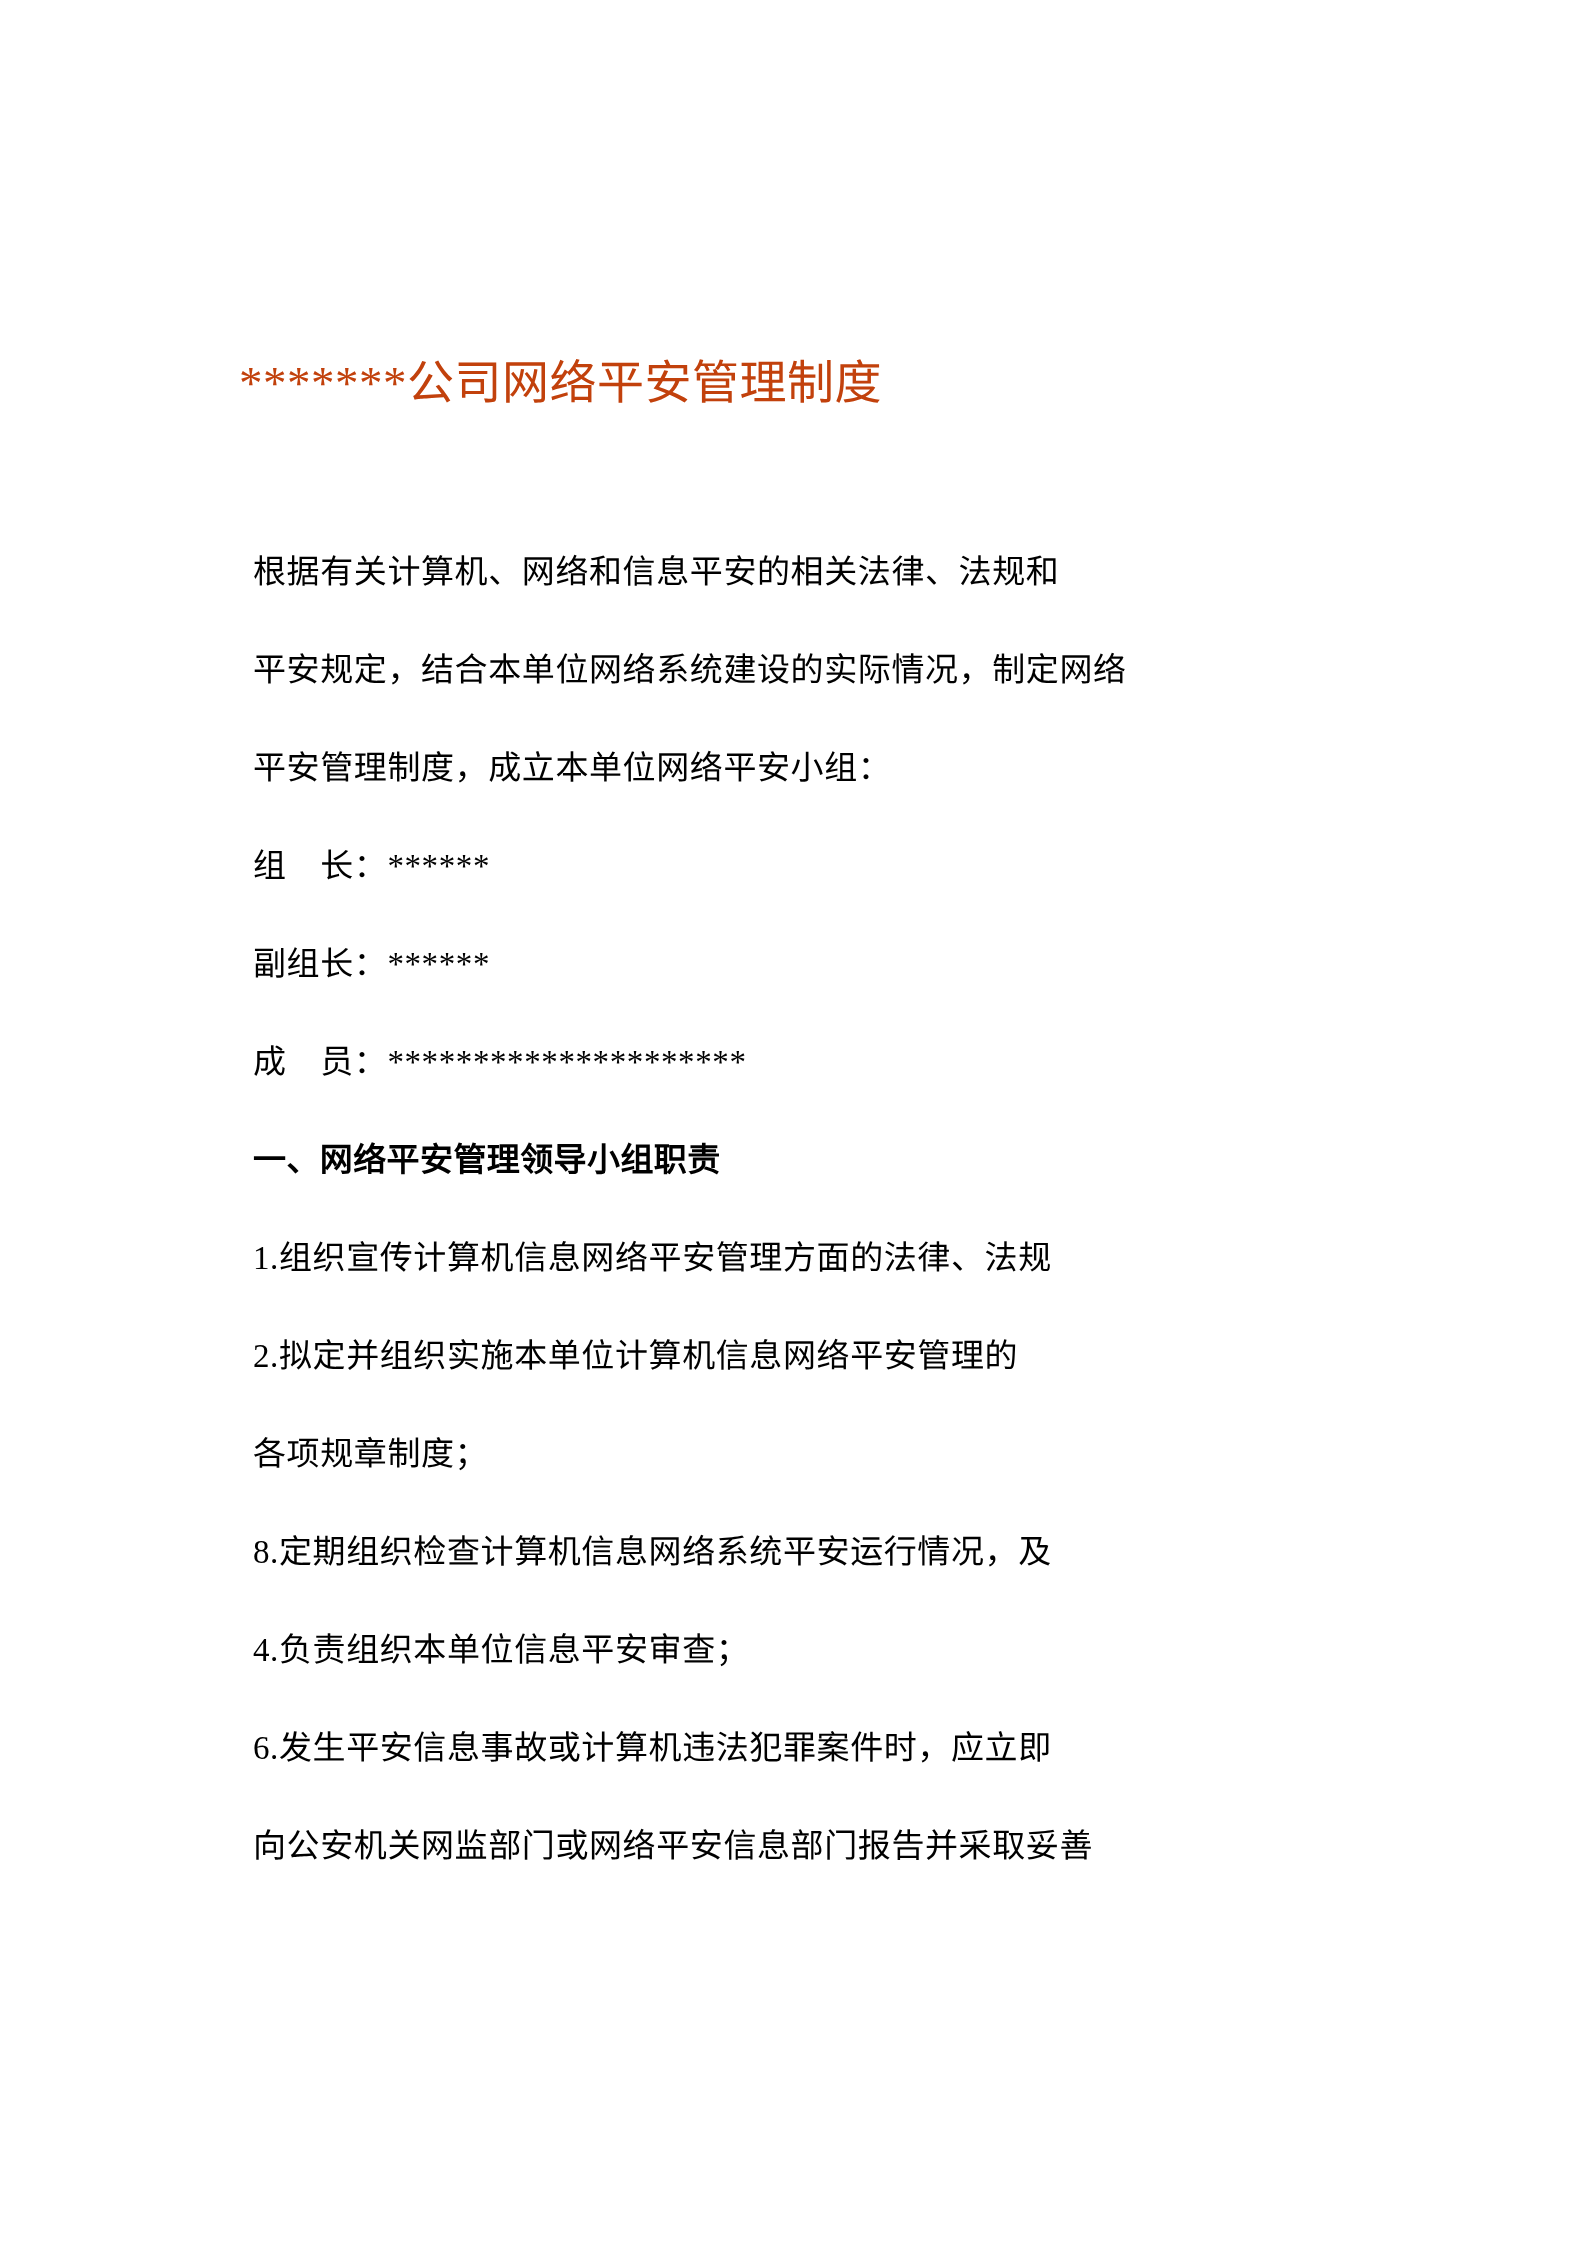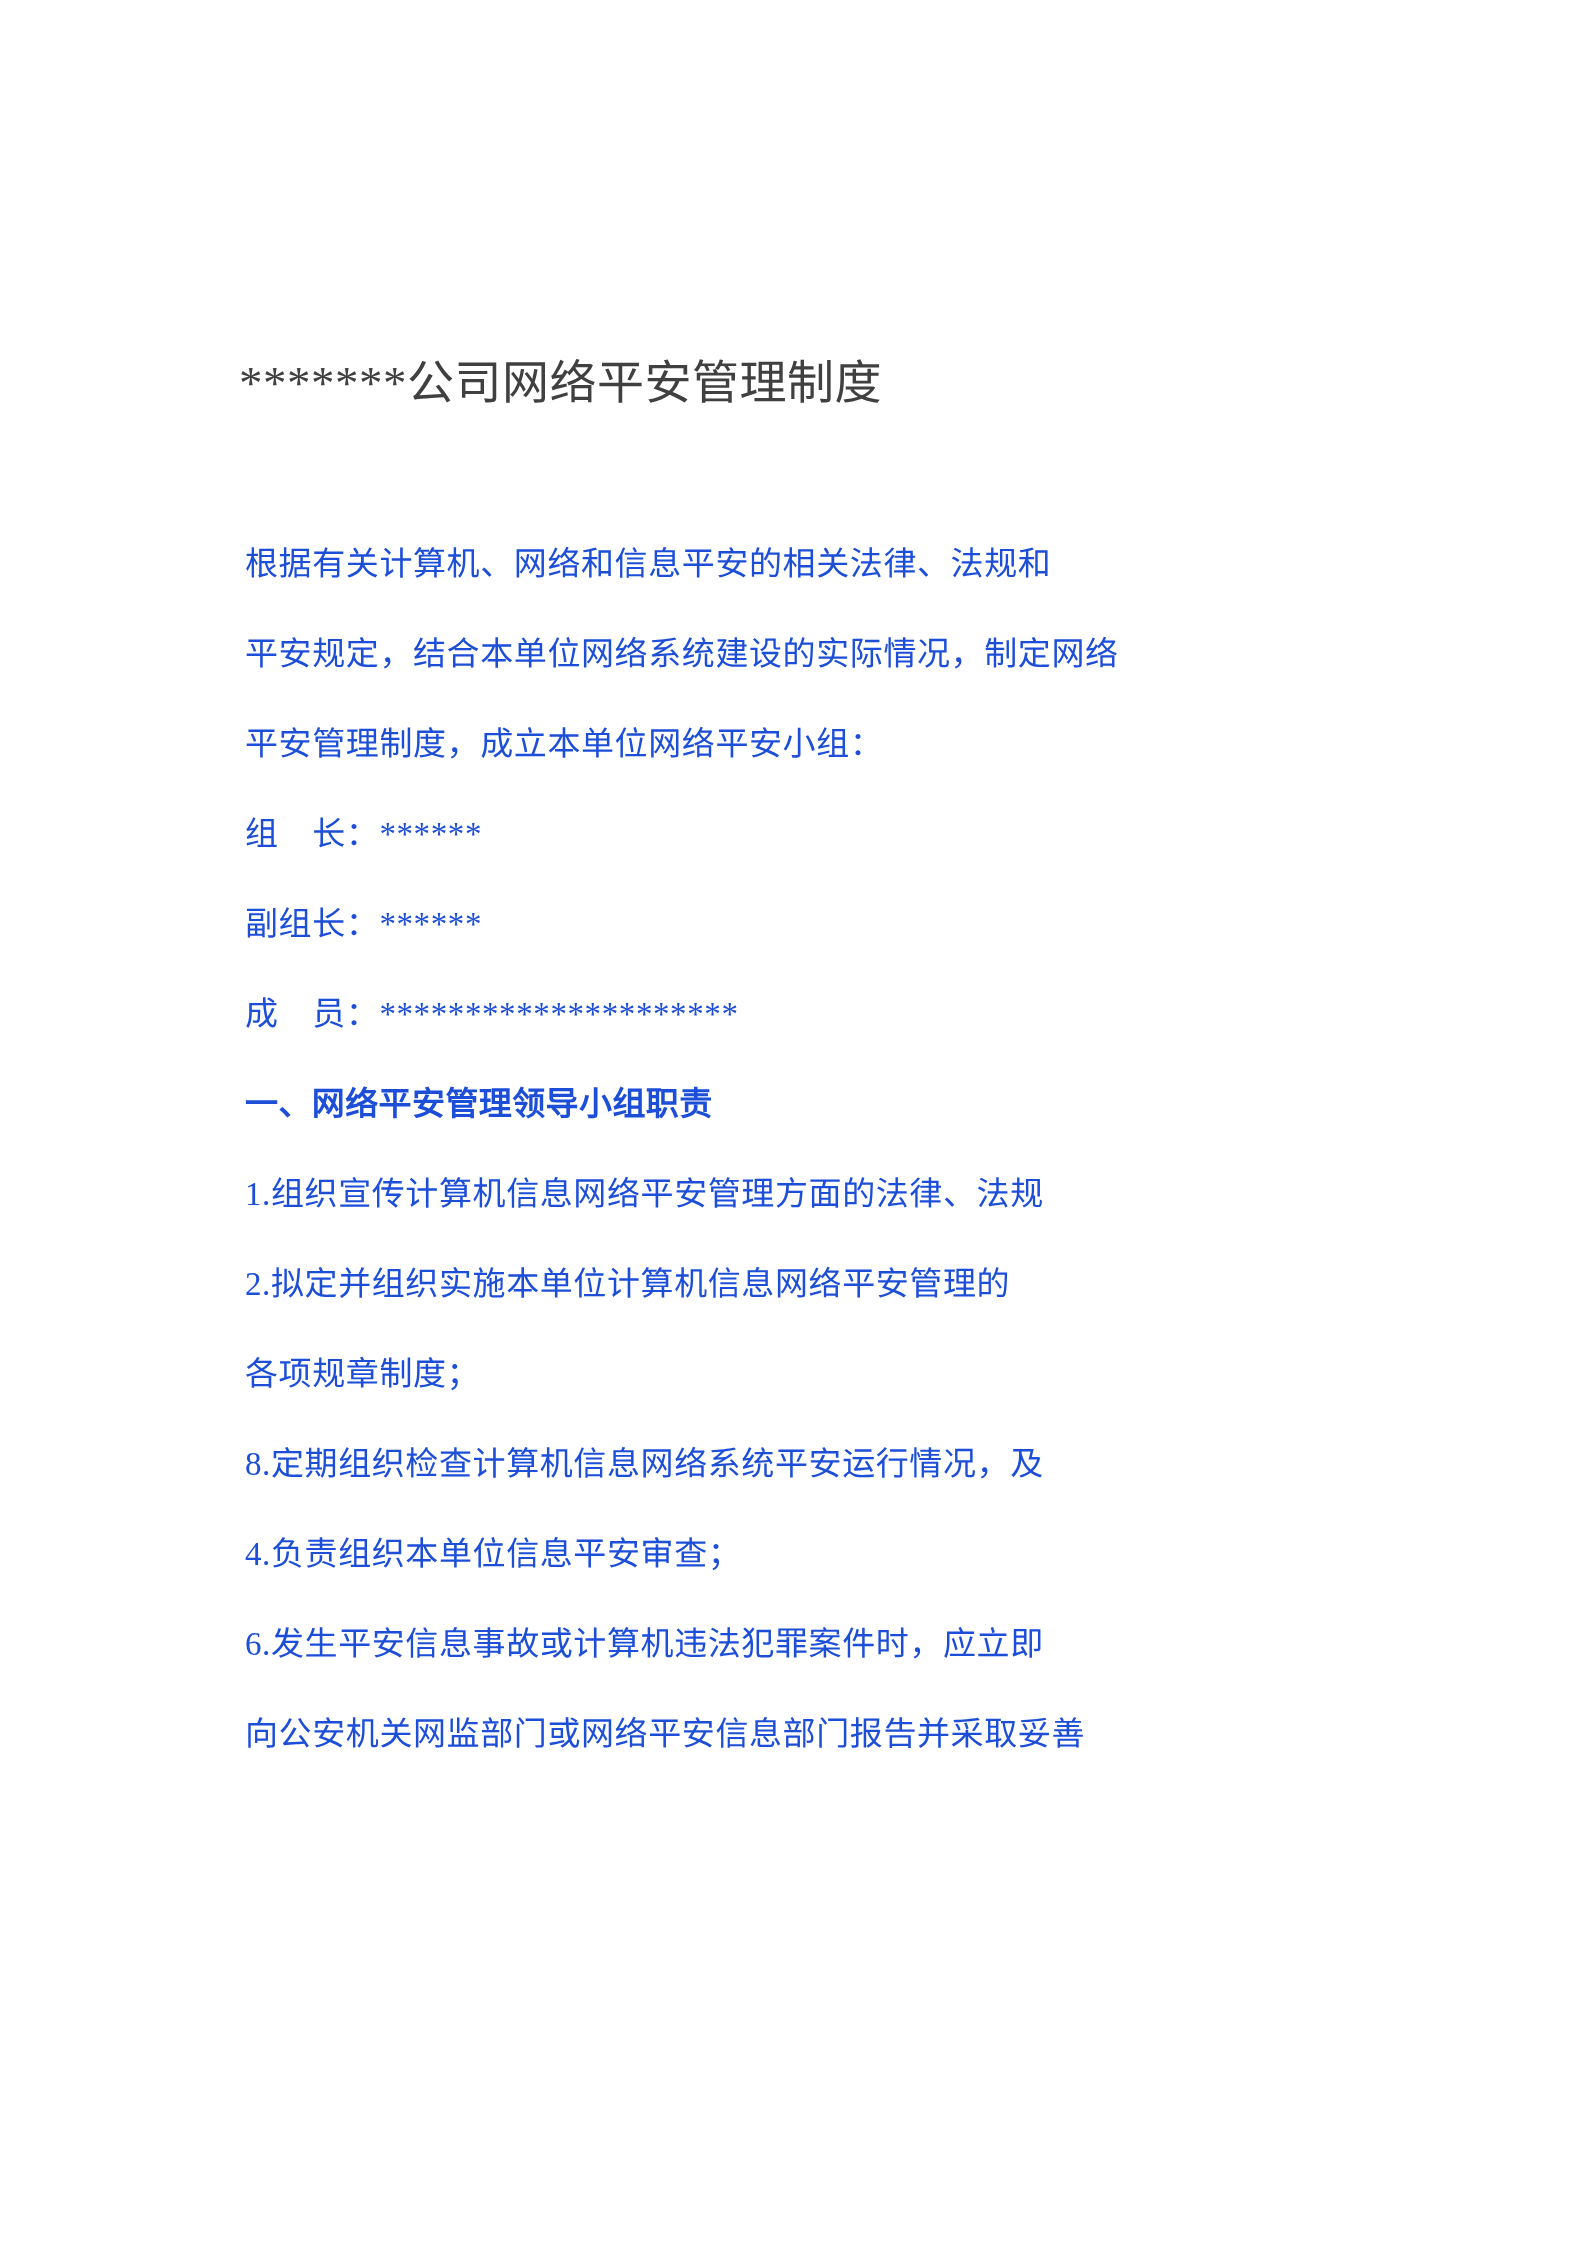--- a/index.html
+++ b/index.html
@@ -37,36 +37,36 @@
 
   .doc-title {
     font-family: "Liberation Serif", "DejaVu Serif", serif;
     font-size: 47px;
     line-height: 1.0;
     letter-spacing: 0.5px;
     white-space: pre;
     margin: 0 0 0 2px;
     padding: 0;
     font-weight: 400;
-    color: #404040;
+    color: #c2410c;
   }
 
   .spacer-after-title {
     height: 108px;
   }
 
   .para {
     font-family: "Liberation Serif", "DejaVu Serif", serif;
     font-size: 33px;
     line-height: 82px;
     letter-spacing: 0.6px;
     white-space: pre-wrap;
-    margin: 8px;
+    margin: 16px;
     padding: 0;
-    color: #1d4ed8;
+    color: #000000;
   }
 
   .para.heading {
     font-family: "Liberation Sans", "DejaVu Sans", sans-serif;
     font-weight: 700;
     font-size: 33px;
     letter-spacing: 0.4px;
   }
 </style>
 </head>

